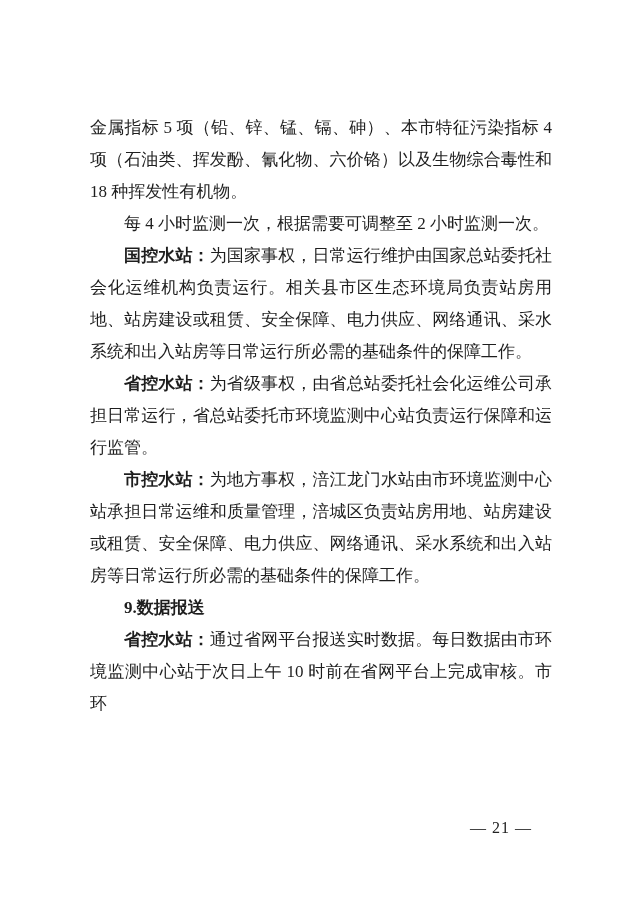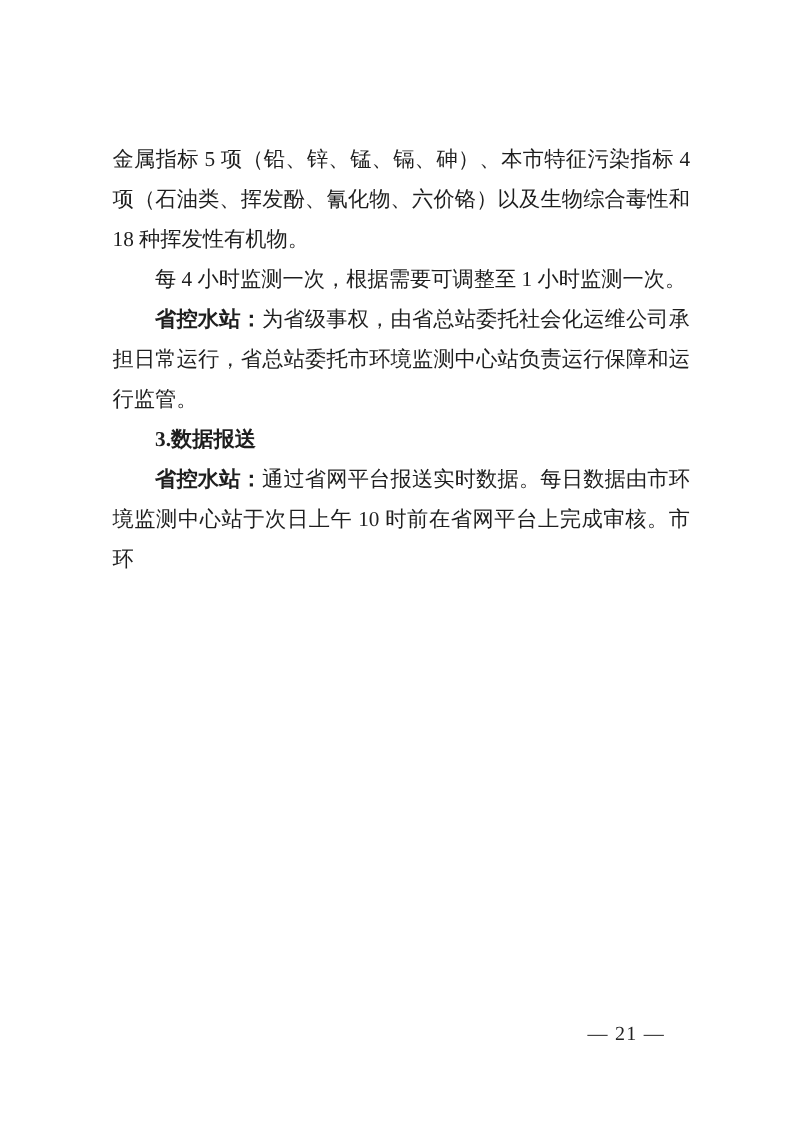--- a/index.html
+++ b/index.html
@@ -53,28 +53,30 @@
 </style>
 </head>
 <body>
 
 <div class="page">
   <div class="content">
 
     <p class="para"><span>金属指标 5 项（铅、锌、锰、镉、砷）、本市特征污染指标 4 项（石油类、挥发酚、氰化物、六价铬）以及生物综合毒性和 18 种挥发性有机物。</span></p>
 
 
-    <p class="para indent"><span>每 4 小时监测一次，根据需要可调整至 1 小时监测一次。</span></p>
+    <p class="para indent"><span>每 4 小时监测一次，根据需要可调整至 2 小时监测一次。</span></p>
 
 
+    <p class="para indent"><span class="lead">国控水站：</span><span>为国家事权，日常运行维护由国家总站委托社会化运维机构负责运行。相关县市区生态环境局负责站房用地、站房建设或租赁、安全保障、电力供应、网络通讯、采水系统和出入站房等日常运行所必需的基础条件的保障工作。</span></p>
 
     <p class="para indent"><span class="lead">省控水站：</span><span>为省级事权，由省总站委托社会化运维公司承担日常运行，省总站委托市环境监测中心站负责运行保障和运行监管。</span></p>
 
+    <p class="para indent"><span class="lead">市控水站：</span><span>为地方事权，涪江龙门水站由市环境监测中心站承担日常运维和质量管理，涪城区负责站房用地、站房建设或租赁、安全保障、电力供应、网络通讯、采水系统和出入站房等日常运行所必需的基础条件的保障工作。</span></p>
 
-    <p class="heading">3.数据报送</p>
+    <p class="heading">9.数据报送</p>
 
 
     <p class="para indent"><span class="lead">省控水站：</span><span>通过省网平台报送实时数据。每日数据由市环境监测中心站于次日上午 10 时前在省网平台上完成审核。市环</span></p>
 
   </div>
 
   <div class="footer">— 21 —</div>
 </div>
 
 </body></html>

